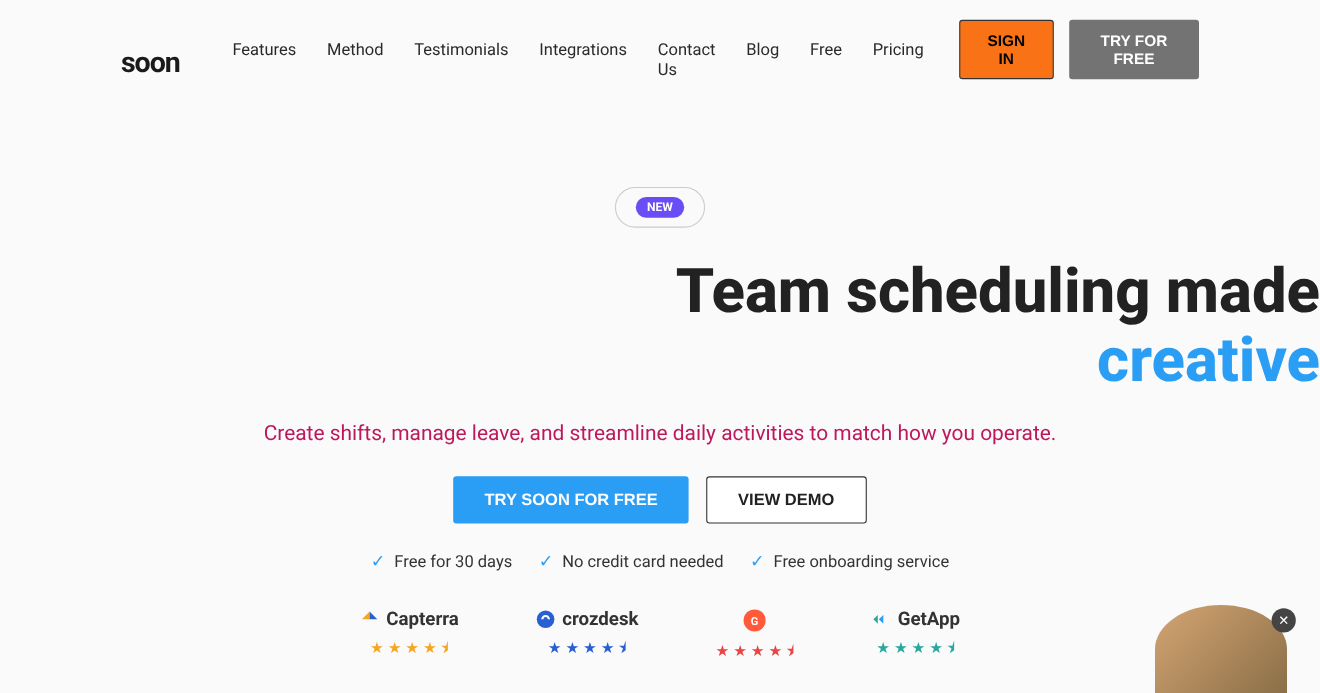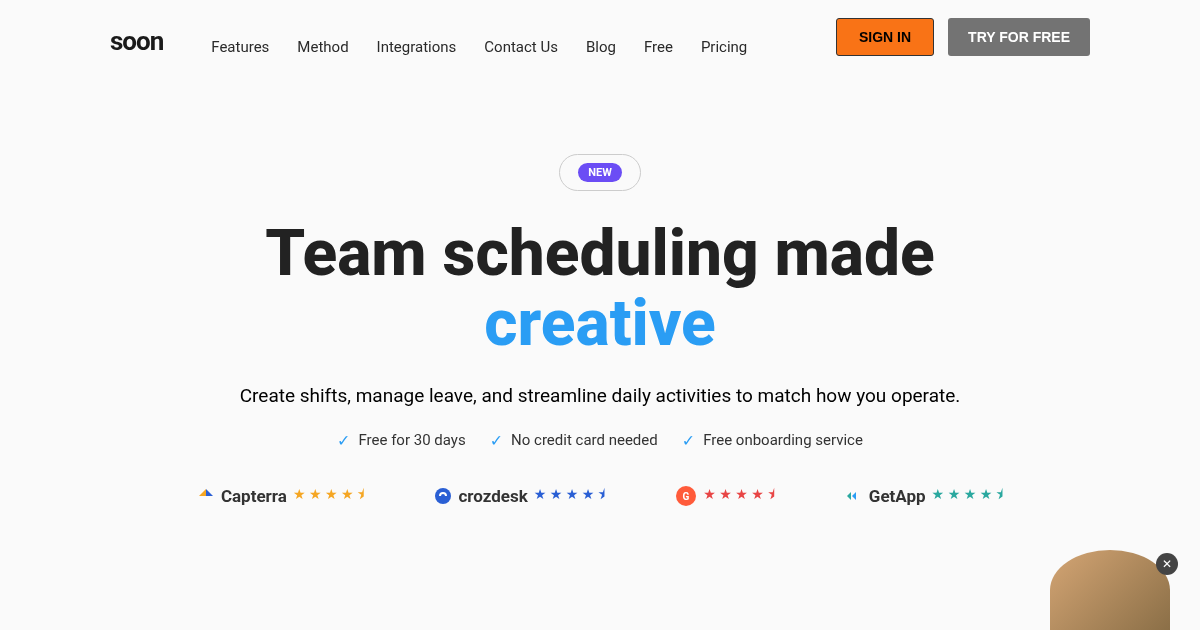--- a/index.html
+++ b/index.html
@@ -11,52 +11,53 @@
 .nav-item { font-size: 15px; color: #2a2a2a; cursor: pointer; }
 .header-actions { margin-left: auto; display: flex; gap: 14px; }
 .btn-signin { padding: 10px 22px; border: 1px solid #333; background: #f97316; font-size: 14px; font-weight: 600; cursor: pointer; border-radius: 3px; }
 .btn-cta { padding: 10px 20px; background: #737373; color: #fff; border: none; font-size: 14px; font-weight: 600; cursor: pointer; border-radius: 3px; }
 
 .hero { text-align: center; margin-top: 80px; }
 .pill { display: inline-flex; align-items: center; gap: 20px; border: 1px solid #ccc; border-radius: 24px; padding: 8px 18px; cursor: pointer; }
 .pill-badge { background: #6b4df5; color: #fff; font-size: 11px; font-weight: 700; padding: 3px 10px; border-radius: 12px; }
 .pill-text { font-size: 13px; font-weight: 700; letter-spacing: 0.5px; color: #222; }
 
-.hero-title { font-size: 64px; font-weight: 800; color: #222; margin-top: 28px; line-height: 1.1; }
+.hero-title { font-size: 56px; font-weight: 800; color: #222; margin-top: 28px; line-height: 1.1; text-align: right; }
 .hero-title-accent { color: #2a9df4; }
-.hero-sub { font-size: 19px; color: #000000; margin-top: 24px; }
+.hero-sub { font-size: 19px; color: #be185d; margin-top: 24px; }
 
 .hero-btns { display: flex; gap: 16px; justify-content: center; margin-top: 28px; }
 .btn-primary { padding: 12px 28px; background: #2a9df4; color: #fff; border: none; font-size: 15px; font-weight: 700; cursor: pointer; border-radius: 3px; }
 .btn-secondary { padding: 12px 28px; background: #fff; color: #222; border: 1px solid #333; font-size: 15px; font-weight: 700; cursor: pointer; border-radius: 3px; }
 
 .benefits { display: flex; gap: 24px; justify-content: center; margin-top: 24px; }
 .benefit { display: flex; align-items: center; gap: 8px; font-size: 15px; color: #333; }
 .check-icon { color: #2a9df4; font-size: 16px; }
 
 .reviews { display: flex; gap: 70px; justify-content: center; margin-top: 34px; }
-.review { display: flex; align-items: center; gap: 6px; }
+.review { display: flex; flex-direction: column; align-items: center; gap: 6px; }
 .review-logo { display: flex; align-items: center; gap: 6px; font-weight: 700; font-size: 17px; color: #333; }
 .stars { display: flex; gap: 3px; font-size: 14px; }
 .star-orange { color: #f5a623; }
 .star-blue { color: #2a5fd4; }
 .star-red { color: #e84545; }
 .star-teal { color: #2aa89f; }
 
 .chat-widget { position: absolute; bottom: 0; right: 30px; width: 120px; height: 80px; border-radius: 50% 50% 0 0; overflow: hidden; background: linear-gradient(135deg, #d4a574, #8b6f47); }
 .chat-close { position: absolute; bottom: 55px; right: 22px; width: 22px; height: 22px; background: #444; border-radius: 50%; display: flex; align-items: center; justify-content: center; color: #fff; font-size: 12px; cursor: pointer; }
 </style>
 </head>
 <body>
 
 <div class="header">
   <div class="logo">soon</div>
   <div class="nav">
     <div class="nav-item">Features</div>
     <div class="nav-item">Method</div>
+    <div class="nav-item">Testimonials</div>
     <div class="nav-item">Integrations</div>
     <div class="nav-item">Contact Us</div>
     <div class="nav-item">Blog</div>
     <div class="nav-item">Free</div>
     <div class="nav-item">Pricing</div>
   </div>
   <div class="header-actions">
     <button class="btn-signin">SIGN IN</button>
     <button class="btn-cta">TRY FOR FREE</button>
   </div>
@@ -67,20 +68,24 @@
     <span class="pill-badge">NEW</span>
   </div>
 
   <h1 class="hero-title">
     <span>Team scheduling made</span><br>
     <span class="hero-title-accent">creative</span>
   </h1>
 
   <p class="hero-sub">Create shifts, manage leave, and streamline daily activities to match how you operate.</p>
 
+  <div class="hero-btns">
+    <button class="btn-primary">TRY SOON FOR FREE</button>
+    <button class="btn-secondary">VIEW DEMO</button>
+  </div>
 
   <div class="benefits">
     <div class="benefit">
       <span class="check-icon">✓</span>
       <span>Free for 30 days</span>
     </div>
     <div class="benefit">
       <span class="check-icon">✓</span>
       <span>No credit card needed</span>
     </div>

